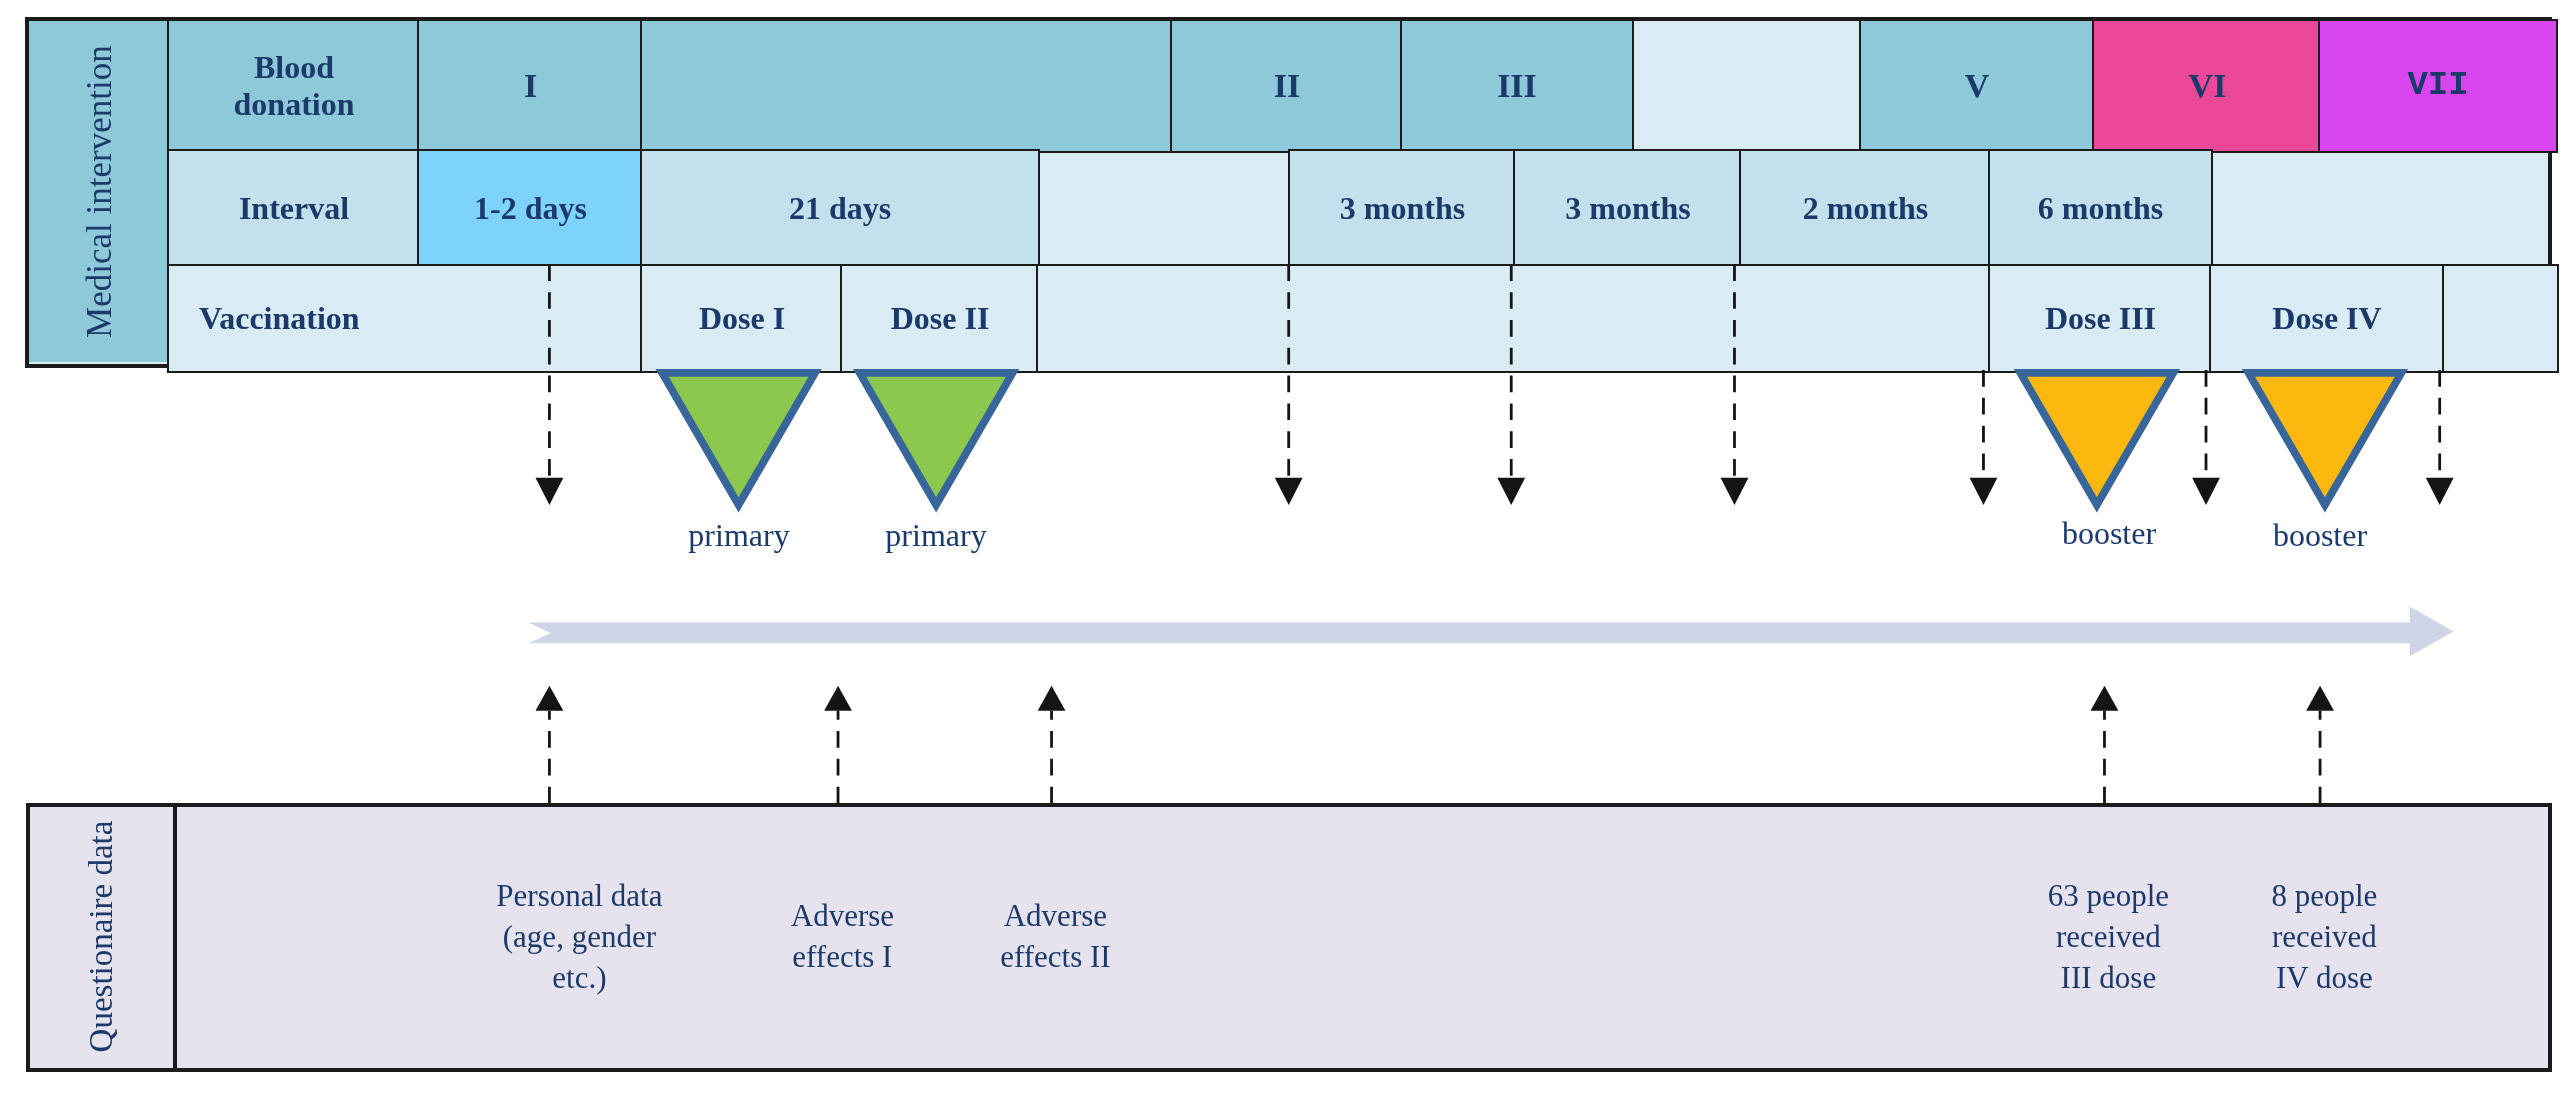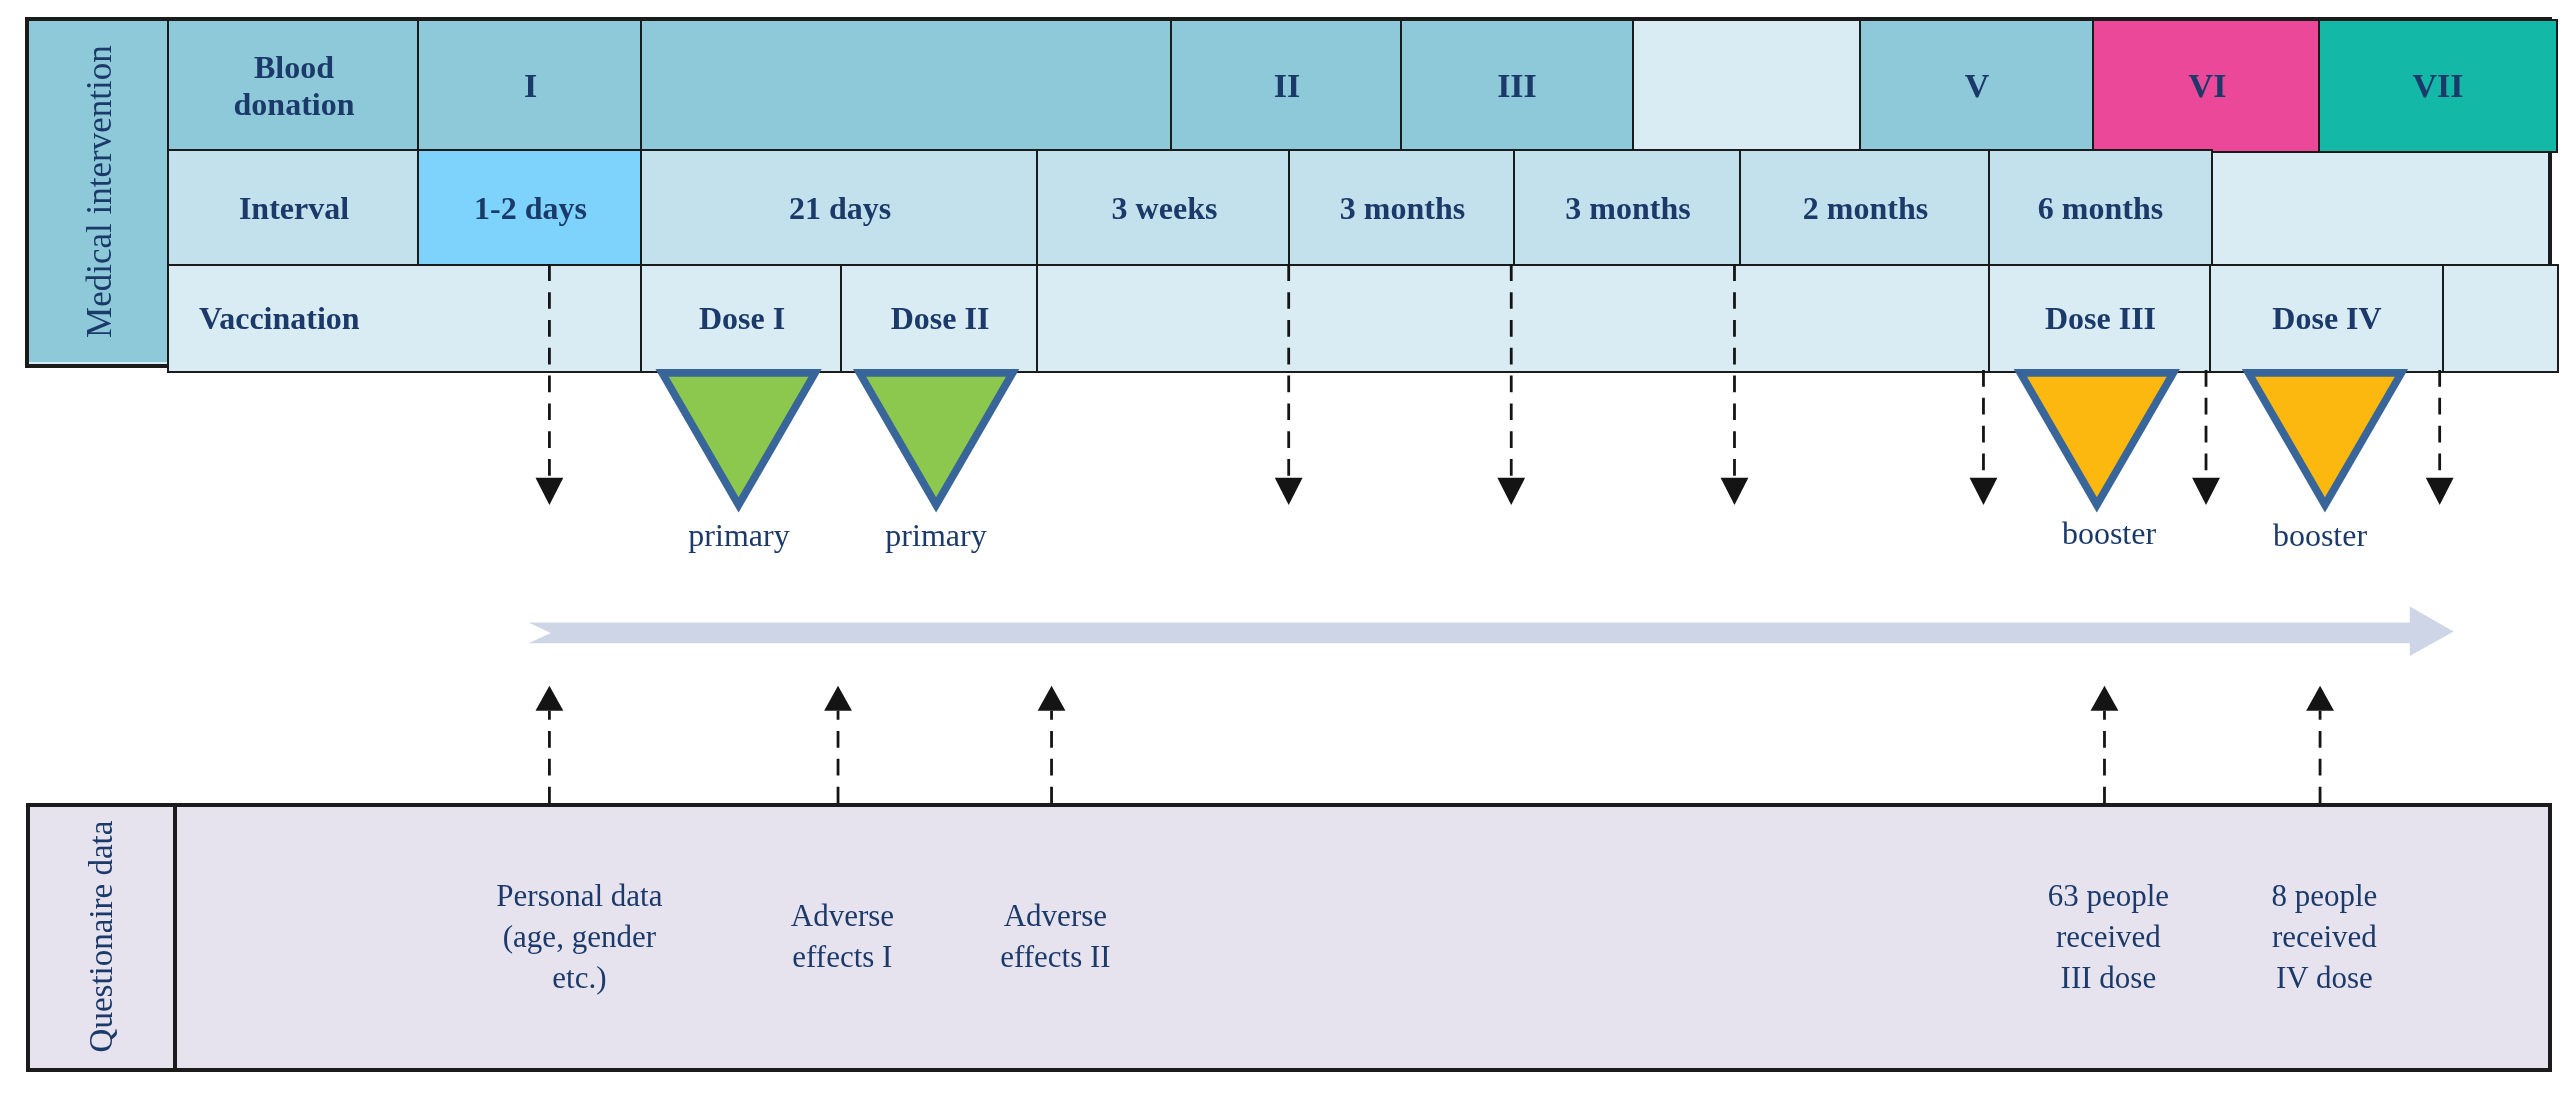--- a/index.html
+++ b/index.html
@@ -80,25 +80,24 @@
       <div class="vlabel">Medical intervention</div>
     </div>
 
   <div class="cell wrap2" style="left: 138px; top: -2.1px; width: 254px; height: 134px; background: rgb(142, 201, 218);">Blood donation</div>
       <div class="cell numeral" style="left: 388px; top: -2.1px; width: 227px; height: 134px; background: rgb(142, 201, 218);">I</div>
       <div class="cell" style="left: 611px; top: -2.1px; width: 534px; height: 134px; background: rgb(142, 201, 218);"></div>
       <div class="cell numeral" style="left: 1141px; top: -2.1px; width: 234px; height: 134px; background: rgb(142, 201, 218);">II</div>
       <div class="cell numeral" style="left: 1371px; top: -2.1px; width: 234px; height: 134px; background: rgb(142, 201, 218);">III</div>
       <div class="cell numeral" style="left: 1830px; top: -2.1px; width: 236px; height: 134px; background: rgb(142, 201, 218);">V</div>
       <div class="cell numeral" style="left: 2063px; top: -2.1px; width: 231px; height: 134px; background: #ec4899;">VI</div>
-      <div class="cell numeral" style="left: 2289px; top: -2.1px; width: 240px; height: 134px; background: #14b8a6;">VII</div>
+      <div class="cell numeral" style="left: 2289px; top: -2.1px; width: 240px; height: 134px; background: #d946ef; font-family: Liberation Mono, monospace;">VII</div>
       <div class="cell" style="left: 138px; top: 128px; width: 254px; height: 120px; background: rgb(195, 225, 236);">Interval</div>
       <div class="cell" style="left: 388px; top: 128px; width: 227px; height: 120px; background: #7dd3fc;">1-2 days</div>
       <div class="cell" style="left: 611px; top: 128px; width: 400px; height: 120px; background: rgb(195, 225, 236);">21 days</div>
-      <div class="cell" style="left: 1007px; top: 128px; width: 257px; height: 120px; background: rgb(195, 225, 236);">3 weeks</div>
       <div class="cell" style="left: 1259px; top: 128px; width: 229px; height: 120px; background: rgb(195, 225, 236);">3 months</div>
       <div class="cell" style="left: 1484px; top: 128px; width: 230px; height: 120px; background: rgb(195, 225, 236);">3 months</div>
       <div class="cell" style="left: 1710px; top: 128px; width: 253px; height: 120px; background: rgb(195, 225, 236);">2 months</div>
       <div class="cell" style="left: 1959px; top: 128px; width: 225px; height: 120px; background: rgb(195, 225, 236);">6 months</div>
       <div class="cell left-al" style="left: 138px; top: 243px; width: 477px; height: 109px; background: rgb(217, 236, 244);">Vaccination</div>
       <div class="cell" style="left: 611px; top: 243px; width: 204px; height: 109px; background: rgb(217, 236, 244);">Dose I</div>
       <div class="cell" style="left: 811px; top: 243px; width: 200px; height: 109px; background: rgb(217, 236, 244);">Dose II</div>
       <div class="cell" style="left: 1007px; top: 243px; width: 956px; height: 109px; background: rgb(217, 236, 244);"></div>
       <div class="cell" style="left: 1959px; top: 243px; width: 225px; height: 109px; background: rgb(217, 236, 244);">Dose III</div>
       <div class="cell" style="left: 2180px; top: 243px; width: 236px; height: 109px; background: rgb(217, 236, 244);">Dose IV</div>

